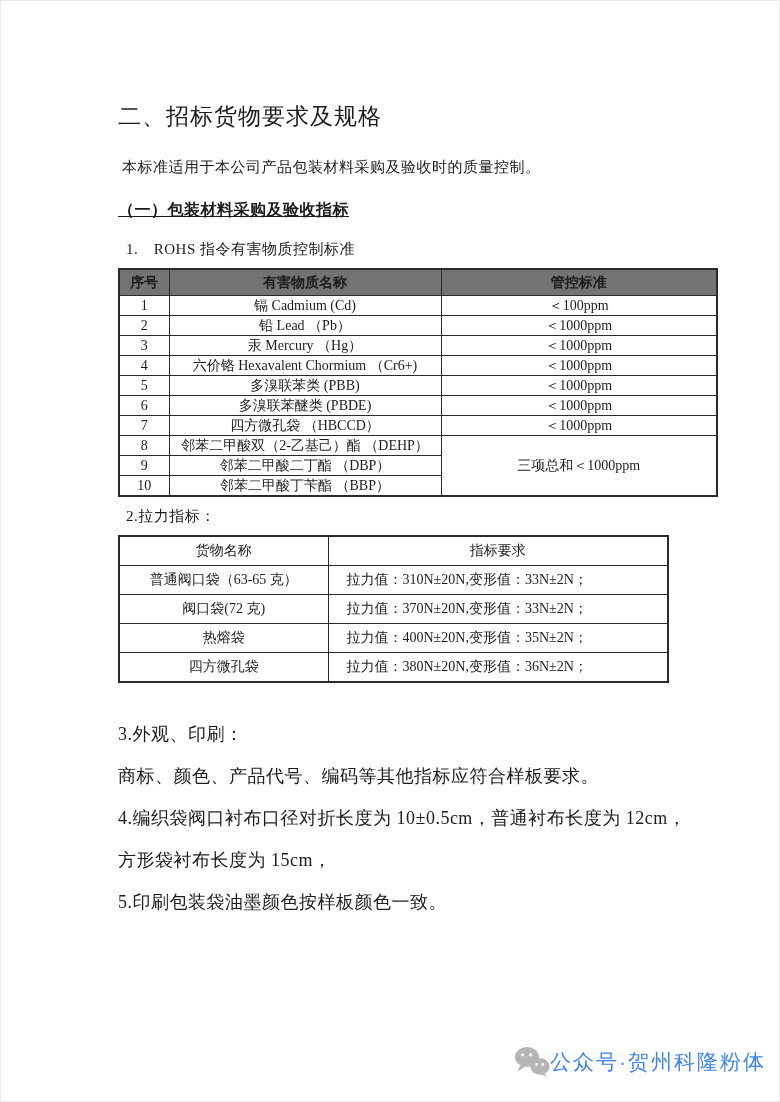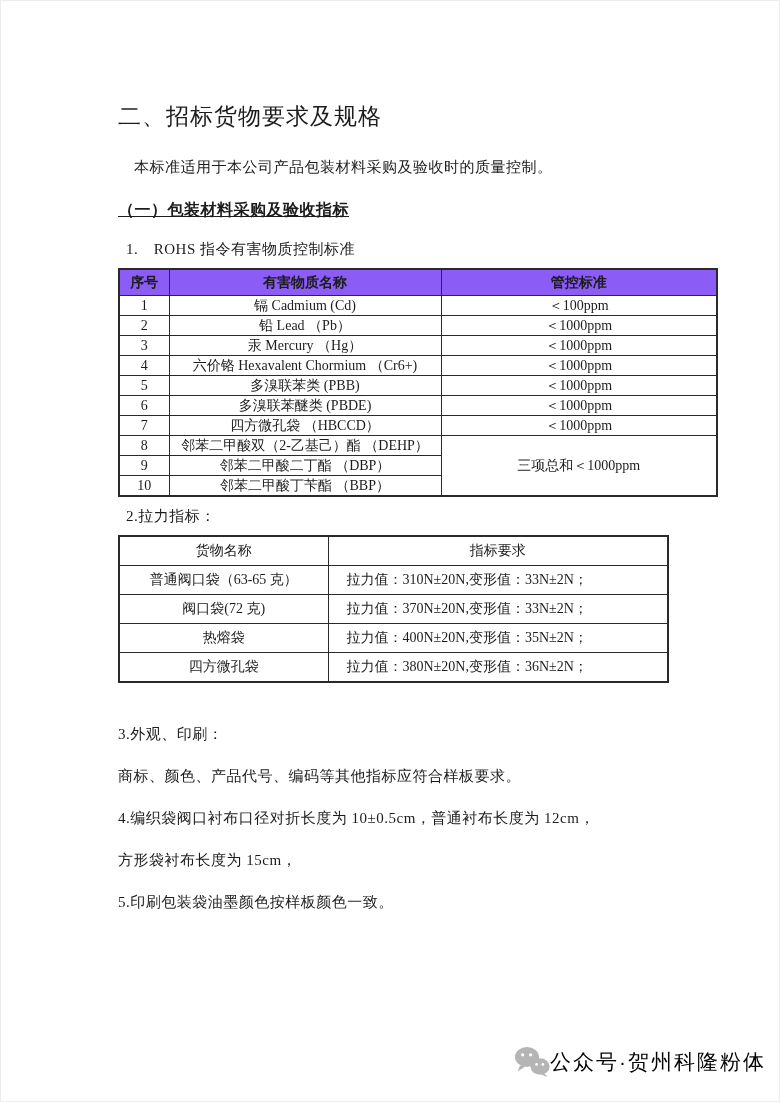--- a/index.html
+++ b/index.html
@@ -4,50 +4,50 @@
 <style>
   html,body{margin:0;padding:0;}
   body{
     width:780px;height:1102px;background:#ffffff;position:relative;
     font-family:"Liberation Serif","DejaVu Serif",serif;color:#1c1c1c;
     overflow:hidden;
   }
   .page-frame{position:absolute;inset:0;border:1px solid #ececec;}
   .content{position:absolute;left:118px;top:90px;width:598px;}
   h1.doc-title{font-size:23px;line-height:30px;margin:12px 0 25px 0;font-weight:normal;letter-spacing:1px;}
-  p.intro{font-size:15px;line-height:21px;margin:0 0 20px 16px;letter-spacing:.5px;}
+  p.intro{font-size:15px;line-height:21px;margin:0 0 20px 4px;letter-spacing:.5px;}
   h2.section-heading{font-size:16px;line-height:24px;margin:0 0 17px 0;font-weight:bold;letter-spacing:.5px;text-decoration:underline;}
   p.item-line{font-size:15px;line-height:21px;margin:8px;letter-spacing:.5px;}
   .mb9{margin-bottom:9px;}
   .mb3{margin-bottom:4px;}
   table{border-collapse:collapse;table-layout:fixed;}
   table.rohs{width:598px;margin:0 0 9px 0;border:2px solid #2a2a2a;}
   table.rohs th, table.rohs td{
     border:1px solid #2a2a2a;font-size:14px;line-height:15px;
     text-align:center;padding:2px 3px;overflow:hidden;white-space:nowrap;
   }
-  table.rohs th{background:#8b5cf6;font-weight:bold;padding:5px 3px;font-size:14px;}
+  table.rohs th{background:#737373;font-weight:bold;padding:5px 3px;font-size:14px;}
   table.rohs col.c-no{width:50px;}
   table.rohs col.c-name{width:272px;}
   table.rohs col.c-std{width:276px;}
   table.tension{width:549px;margin:3px 0 0 0;border:2px solid #2a2a2a;}
   table.tension th, table.tension td{
     border:1px solid #2a2a2a;font-size:14px;line-height:16px;
     padding:6px 4px;overflow:hidden;white-space:nowrap;
   }
   table.tension th{font-weight:normal;text-align:center;}
   table.tension td.goods{text-align:center;}
   table.tension td.req{text-align:left;padding-left:18px;}
   table.tension col.c-goods{width:209px;}
   table.tension col.c-req{width:340px;}
   .para-block{margin-top:41px;}
-  .para-block p{font-size:15px;line-height:21px;margin:0 0 21px 0;letter-spacing:.5px;}
+  .para-block p{font-size:18px;line-height:21px;margin:0 0 21px 0;letter-spacing:.5px;}
   .watermark{
     position:absolute;top:1046px;right:14px;display:flex;align-items:center;
-    color:#000000;font-size:21px;letter-spacing:2px;
+    color:#3b82f6;font-size:21px;letter-spacing:2px;
     font-family:"Liberation Sans","DejaVu Sans",sans-serif;
   }
   .watermark .wm-icon{display:inline-flex;}
 </style>
 </head>
 <body>
 
 <div class="page-frame"></div>
 
 <div class="content">

